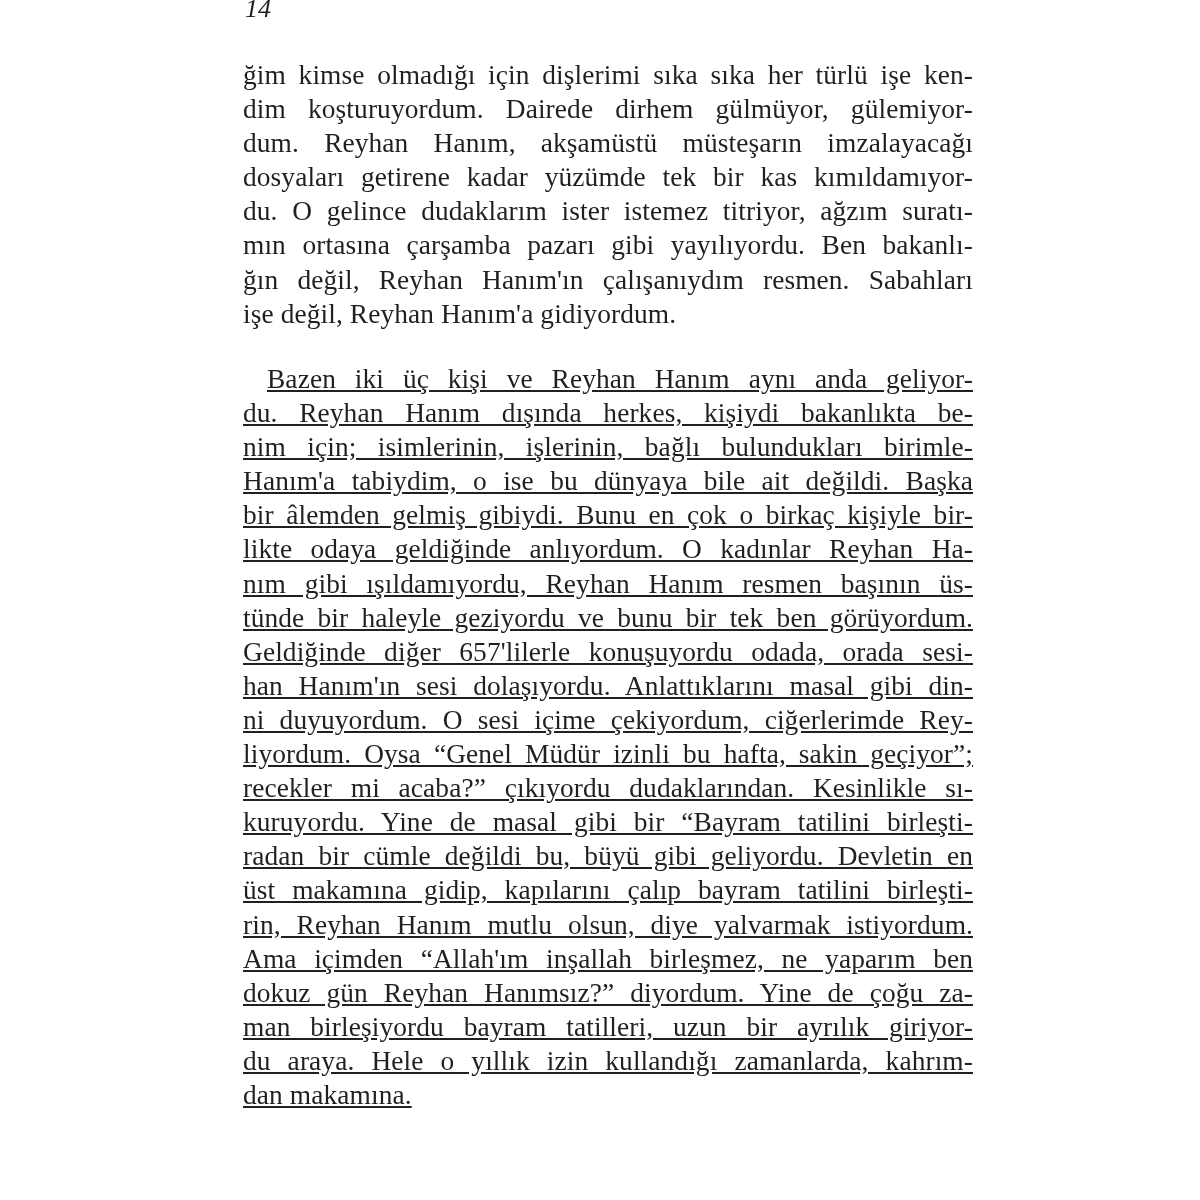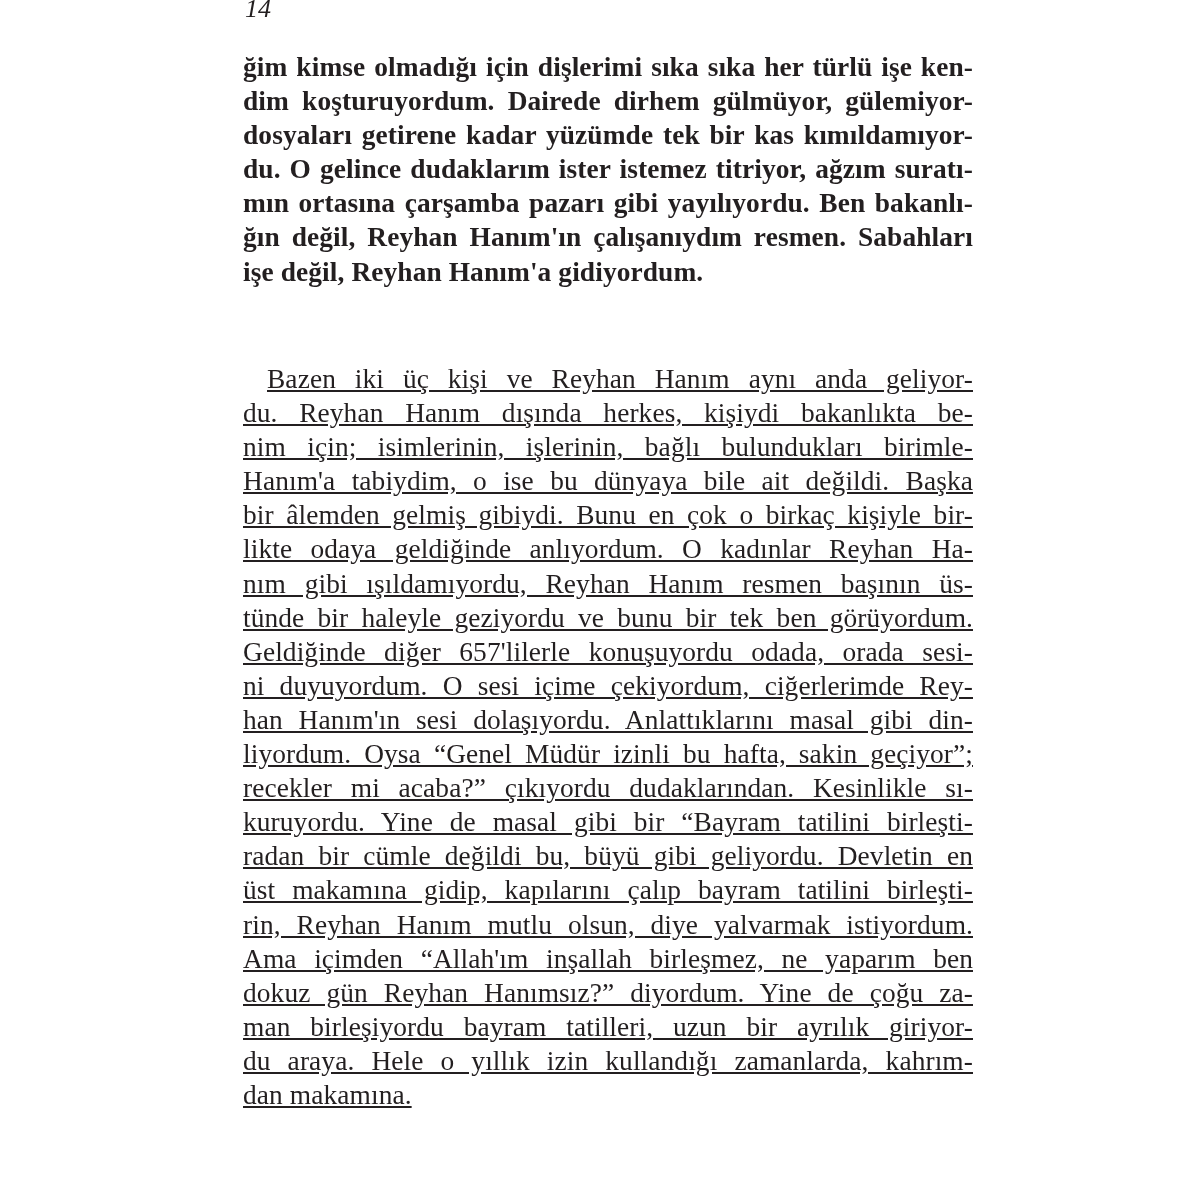--- a/index.html
+++ b/index.html
@@ -22,21 +22,21 @@
       font-family: "Liberation Serif", serif;
       font-style: italic;
       font-size: 26px;
       color: #231f20;
     }
     .text-block {
       position: absolute;
       left: 243px;
       width: 730px;
     }
-    .para-1 { top: 50px; font-weight: bold; }
+    .para-1 { top: 58px; }
     .para-2 { top: 362px; text-decoration: underline; }
     .line {
       display: block;
       height: 34.1px;
       line-height: 34.1px;
       font-family: "Liberation Serif", serif;
       font-size: 27.4px;
       white-space: nowrap;
       text-align: justify;
       text-align-last: justify;
@@ -52,38 +52,39 @@
     }
   </style>
 </head>
 <body>
 
 <div class="page-number">14</div>
 
 <div class="text-block para-1" id="para-0">
     <span class="line">ğim kimse olmadığı için dişlerimi sıka sıka her türlü işe ken-</span>
     <span class="line">dim koşturuyordum. Dairede dirhem gülmüyor, gülemiyor-</span>
+    <span class="line">dum. Reyhan Hanım, akşamüstü müsteşarın imzalayacağı</span>
     <span class="line">dosyaları getirene kadar yüzümde tek bir kas kımıldamıyor-</span>
     <span class="line">du. O gelince dudaklarım ister istemez titriyor, ağzım suratı-</span>
     <span class="line">mın ortasına çarşamba pazarı gibi yayılıyordu. Ben bakanlı-</span>
     <span class="line">ğın değil, Reyhan Hanım'ın çalışanıydım resmen. Sabahları</span>
     <span class="line last">işe değil, Reyhan Hanım'a gidiyordum.</span>
   </div>
 <div class="text-block para-2" id="para-1">
     <span class="line indent">Bazen iki üç kişi ve Reyhan Hanım aynı anda geliyor-</span>
     <span class="line">du. Reyhan Hanım dışında herkes, kişiydi bakanlıkta be-</span>
     <span class="line">nim için; isimlerinin, işlerinin, bağlı bulundukları birimle-</span>
     <span class="line">Hanım'a tabiydim, o ise bu dünyaya bile ait değildi. Başka</span>
     <span class="line">bir âlemden gelmiş gibiydi. Bunu en çok o birkaç kişiyle bir-</span>
     <span class="line">likte odaya geldiğinde anlıyordum. O kadınlar Reyhan Ha-</span>
     <span class="line">nım gibi ışıldamıyordu, Reyhan Hanım resmen başının üs-</span>
     <span class="line">tünde bir haleyle geziyordu ve bunu bir tek ben görüyordum.</span>
     <span class="line">Geldiğinde diğer 657'lilerle konuşuyordu odada, orada sesi-</span>
+    <span class="line">han Hanım'ın sesi dolaşıyordu. Anlattıklarını masal gibi din-</span>
     <span class="line">ni duyuyordum. O sesi içime çekiyordum, ciğerlerimde Rey-</span>
-    <span class="line">han Hanım'ın sesi dolaşıyordu. Anlattıklarını masal gibi din-</span>
     <span class="line">liyordum. Oysa “Genel Müdür izinli bu hafta, sakin geçiyor”;</span>
     <span class="line">recekler mi acaba?” çıkıyordu dudaklarından. Kesinlikle sı-</span>
     <span class="line">kuruyordu. Yine de masal gibi bir “Bayram tatilini birleşti-</span>
     <span class="line">radan bir cümle değildi bu, büyü gibi geliyordu. Devletin en</span>
     <span class="line">üst makamına gidip, kapılarını çalıp bayram tatilini birleşti-</span>
     <span class="line">rin, Reyhan Hanım mutlu olsun, diye yalvarmak istiyordum.</span>
     <span class="line">Ama içimden “Allah'ım inşallah birleşmez, ne yaparım ben</span>
     <span class="line">dokuz gün Reyhan Hanımsız?” diyordum. Yine de çoğu za-</span>
     <span class="line">man birleşiyordu bayram tatilleri, uzun bir ayrılık giriyor-</span>
     <span class="line">du araya. Hele o yıllık izin kullandığı zamanlarda, kahrım-</span>

